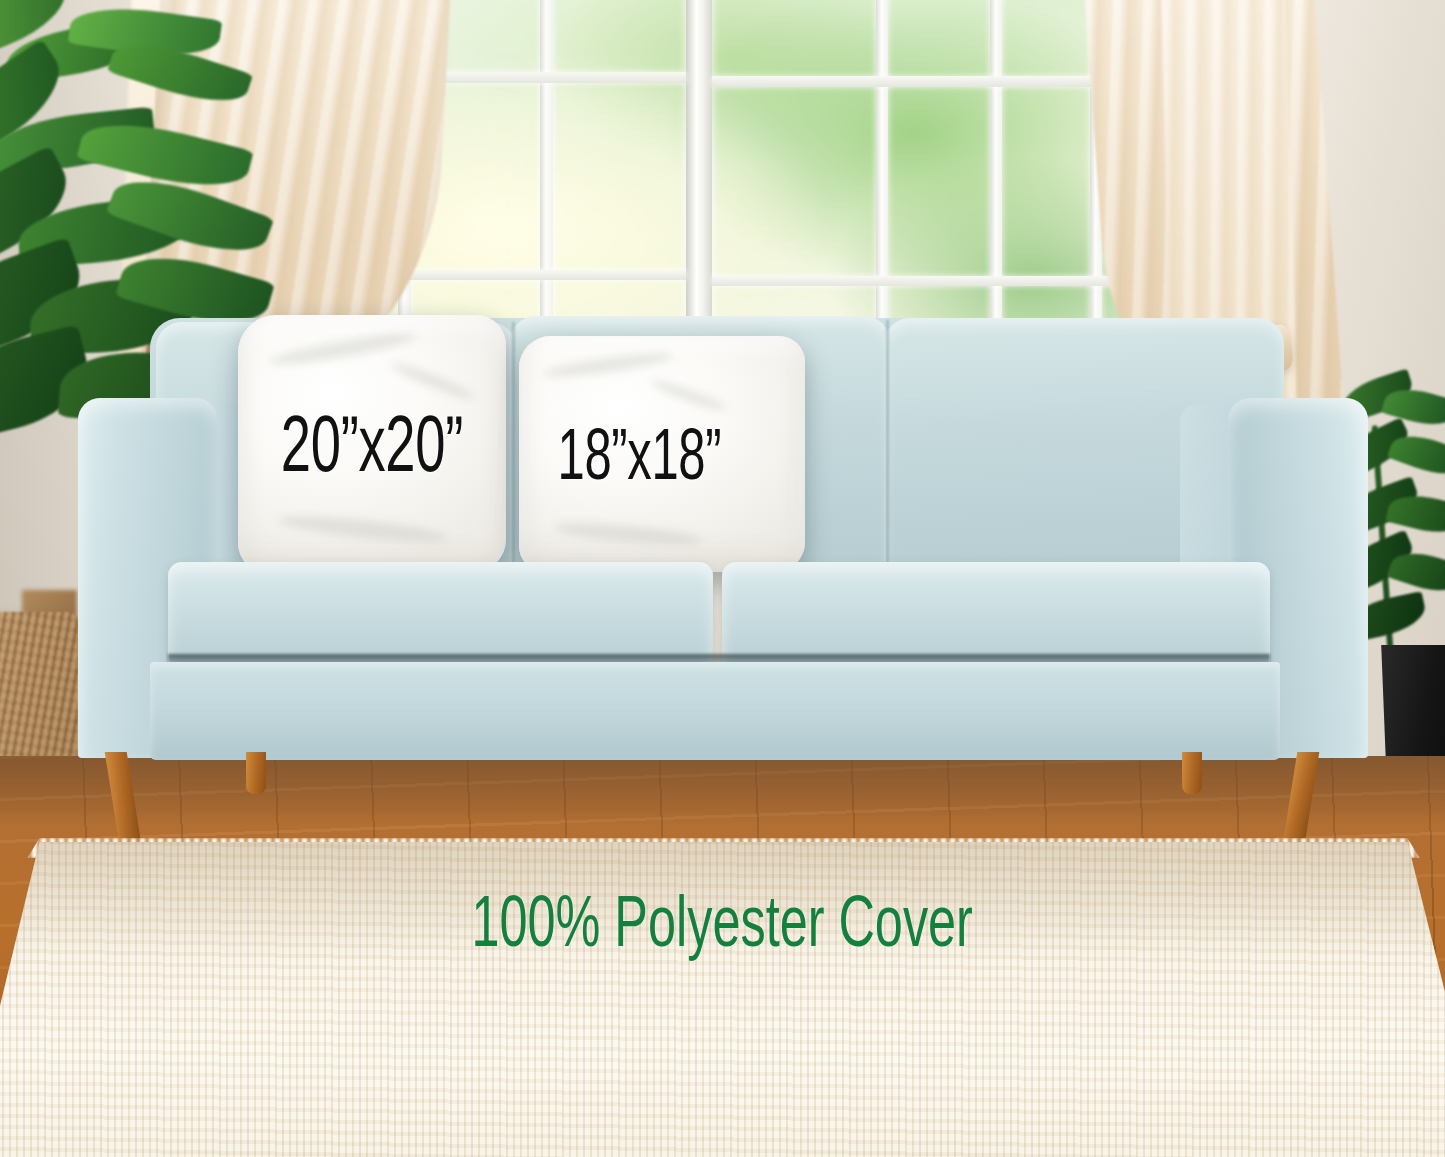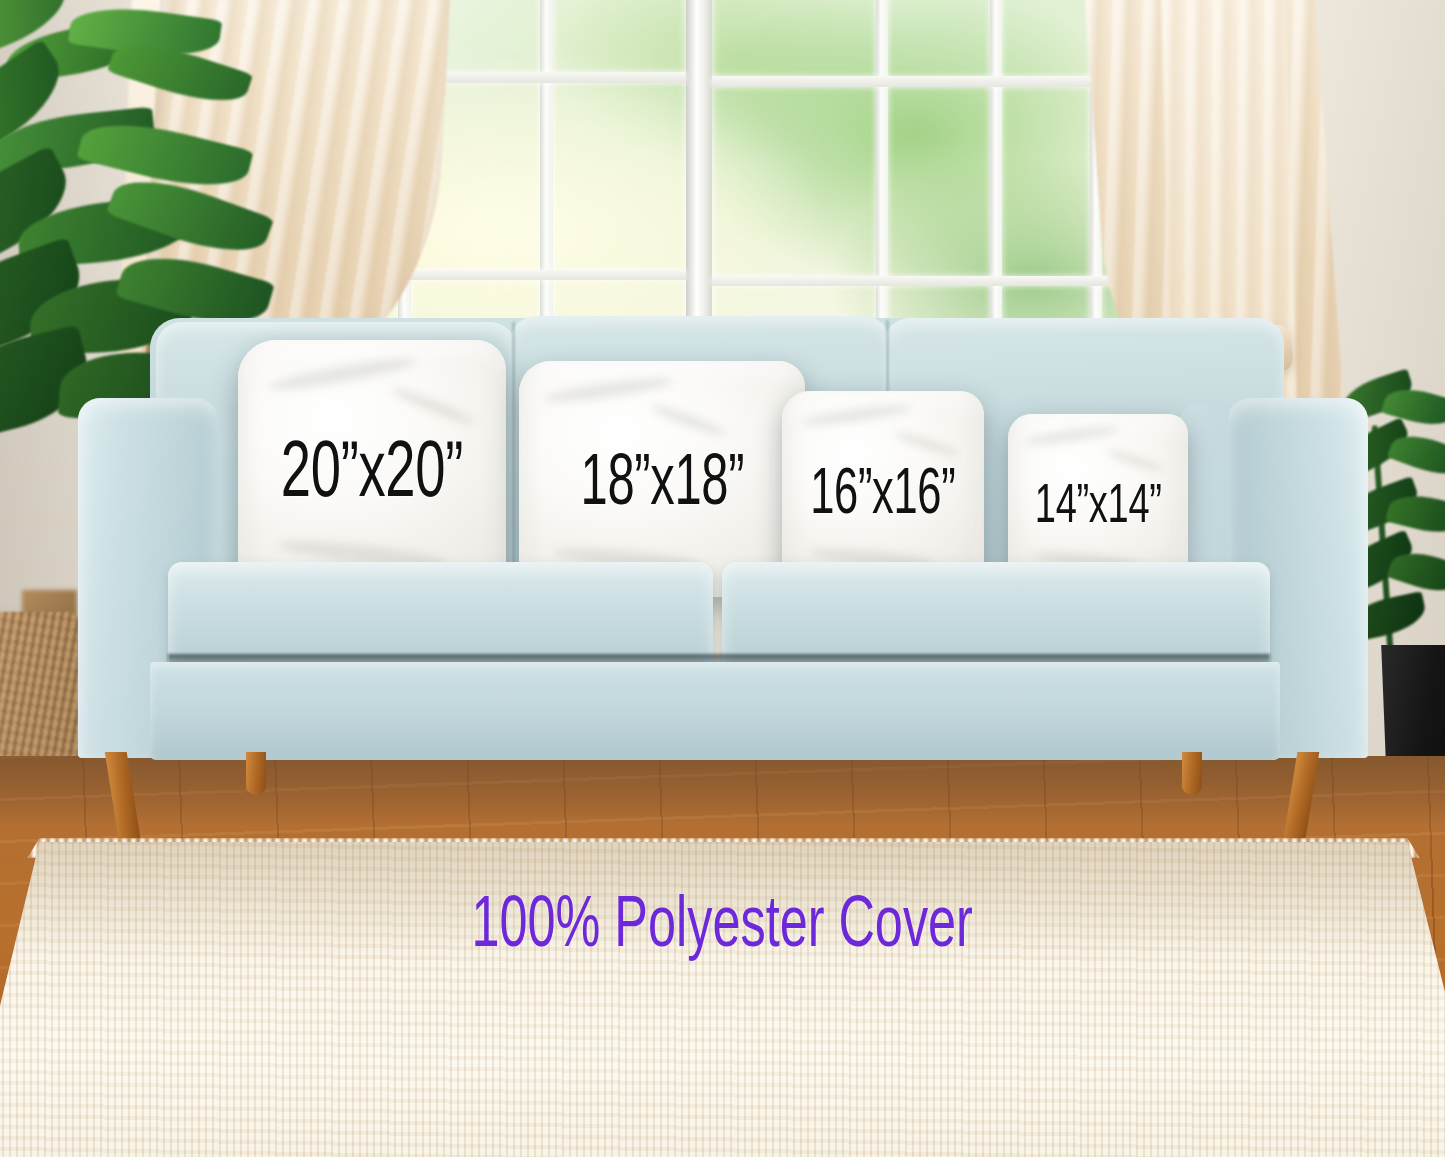--- a/index.html
+++ b/index.html
@@ -266,21 +266,21 @@
 
   
   .pillow {
     position:absolute;
     background:
       radial-gradient(ellipse 80% 70% at 35% 30%, #ffffff 0%, #fbfaf7 45%, #efede7 100%);
     box-shadow:
       0 10px 26px rgba(60,80,85,.40),
       inset 0 -14px 26px rgba(205,200,190,.45),
       inset 0 12px 20px rgba(255,255,255,.7);
-    display:flex; align-items:center; justify-content:center;margin-top:25px;
+    display:flex; align-items:center; justify-content:flex-start;
   }
   .p20 {
     left:238px; top:315px; width:268px; height:258px;
     border-radius:38px 30px 34px 30px;
   }
   .p18 {
     left:519px; top:336px; width:286px; height:236px;
     border-radius:32px 26px 30px 26px;
   }
   .p16 {
@@ -321,21 +321,21 @@
     font-family:"Liberation Sans", sans-serif;
     font-size:74px; font-weight:400; color:#0d0d0d;
     letter-spacing:0px;
     text-shadow:0 0 4px rgba(255,255,255,.55);
   }
   .title span { display:inline-block; transform:scaleX(.70); }
 
   .bottom-text {
     position:absolute; left:0; width:1445px; text-align:center;
     font-family:"Liberation Sans", sans-serif;
-    font-weight:400; color:#6d28d9;
+    font-weight:400; color:#15803d;
     text-shadow:0 0 3px rgba(255,255,255,.5);
   }
   .bt-line span { display:inline-block; transform:scaleX(.70); }
   .bt1 { top:880px; font-size:72px; }
   .bt2 { top:968px; font-size:72px; }
   .bt3 { top:1056px; font-size:72px; }
 </style>
 </head>
 <body>
 
@@ -426,33 +426,21 @@
     <span class="plabel">20”x20”</span>
   </div>
 
   <div class="pillow p18">
     <div class="crease" style="left:24px;top:22px;width:130px;height:14px;transform:rotate(-8deg);"></div>
     <div class="crease" style="left:130px;top:54px;width:80px;height:11px;transform:rotate(20deg);"></div>
     <div class="crease" style="left:34px;top:190px;width:150px;height:16px;transform:rotate(5deg);"></div>
     <span class="plabel">18”x18”</span>
   </div>
 
-  <div class="pillow p16">
-    <div class="crease" style="left:20px;top:18px;width:110px;height:12px;transform:rotate(-8deg);"></div>
-    <div class="crease" style="left:112px;top:48px;width:66px;height:10px;transform:rotate(18deg);"></div>
-    <div class="crease" style="left:28px;top:160px;width:126px;height:14px;transform:rotate(5deg);"></div>
-    <span class="plabel">16”x16”</span>
-  </div>
-
-  <div class="pillow p14">
-    <div class="crease" style="left:16px;top:16px;width:96px;height:11px;transform:rotate(-8deg);"></div>
-    <div class="crease" style="left:98px;top:42px;width:58px;height:9px;transform:rotate(18deg);"></div>
-    <div class="crease" style="left:24px;top:140px;width:110px;height:13px;transform:rotate(5deg);"></div>
-    <span class="plabel">14”x14”</span>
-  </div>
+
 
   <div class="seat-cush seat-l"></div>
   <div class="seat-cush seat-r"></div>
   <div class="base-gap"></div>
   <div class="sofa-base"></div>
 
   <div class="leg leg-bl"></div>
   <div class="leg leg-br"></div>
   <div class="leg leg-fl"></div>
   <div class="leg leg-fr"></div>

